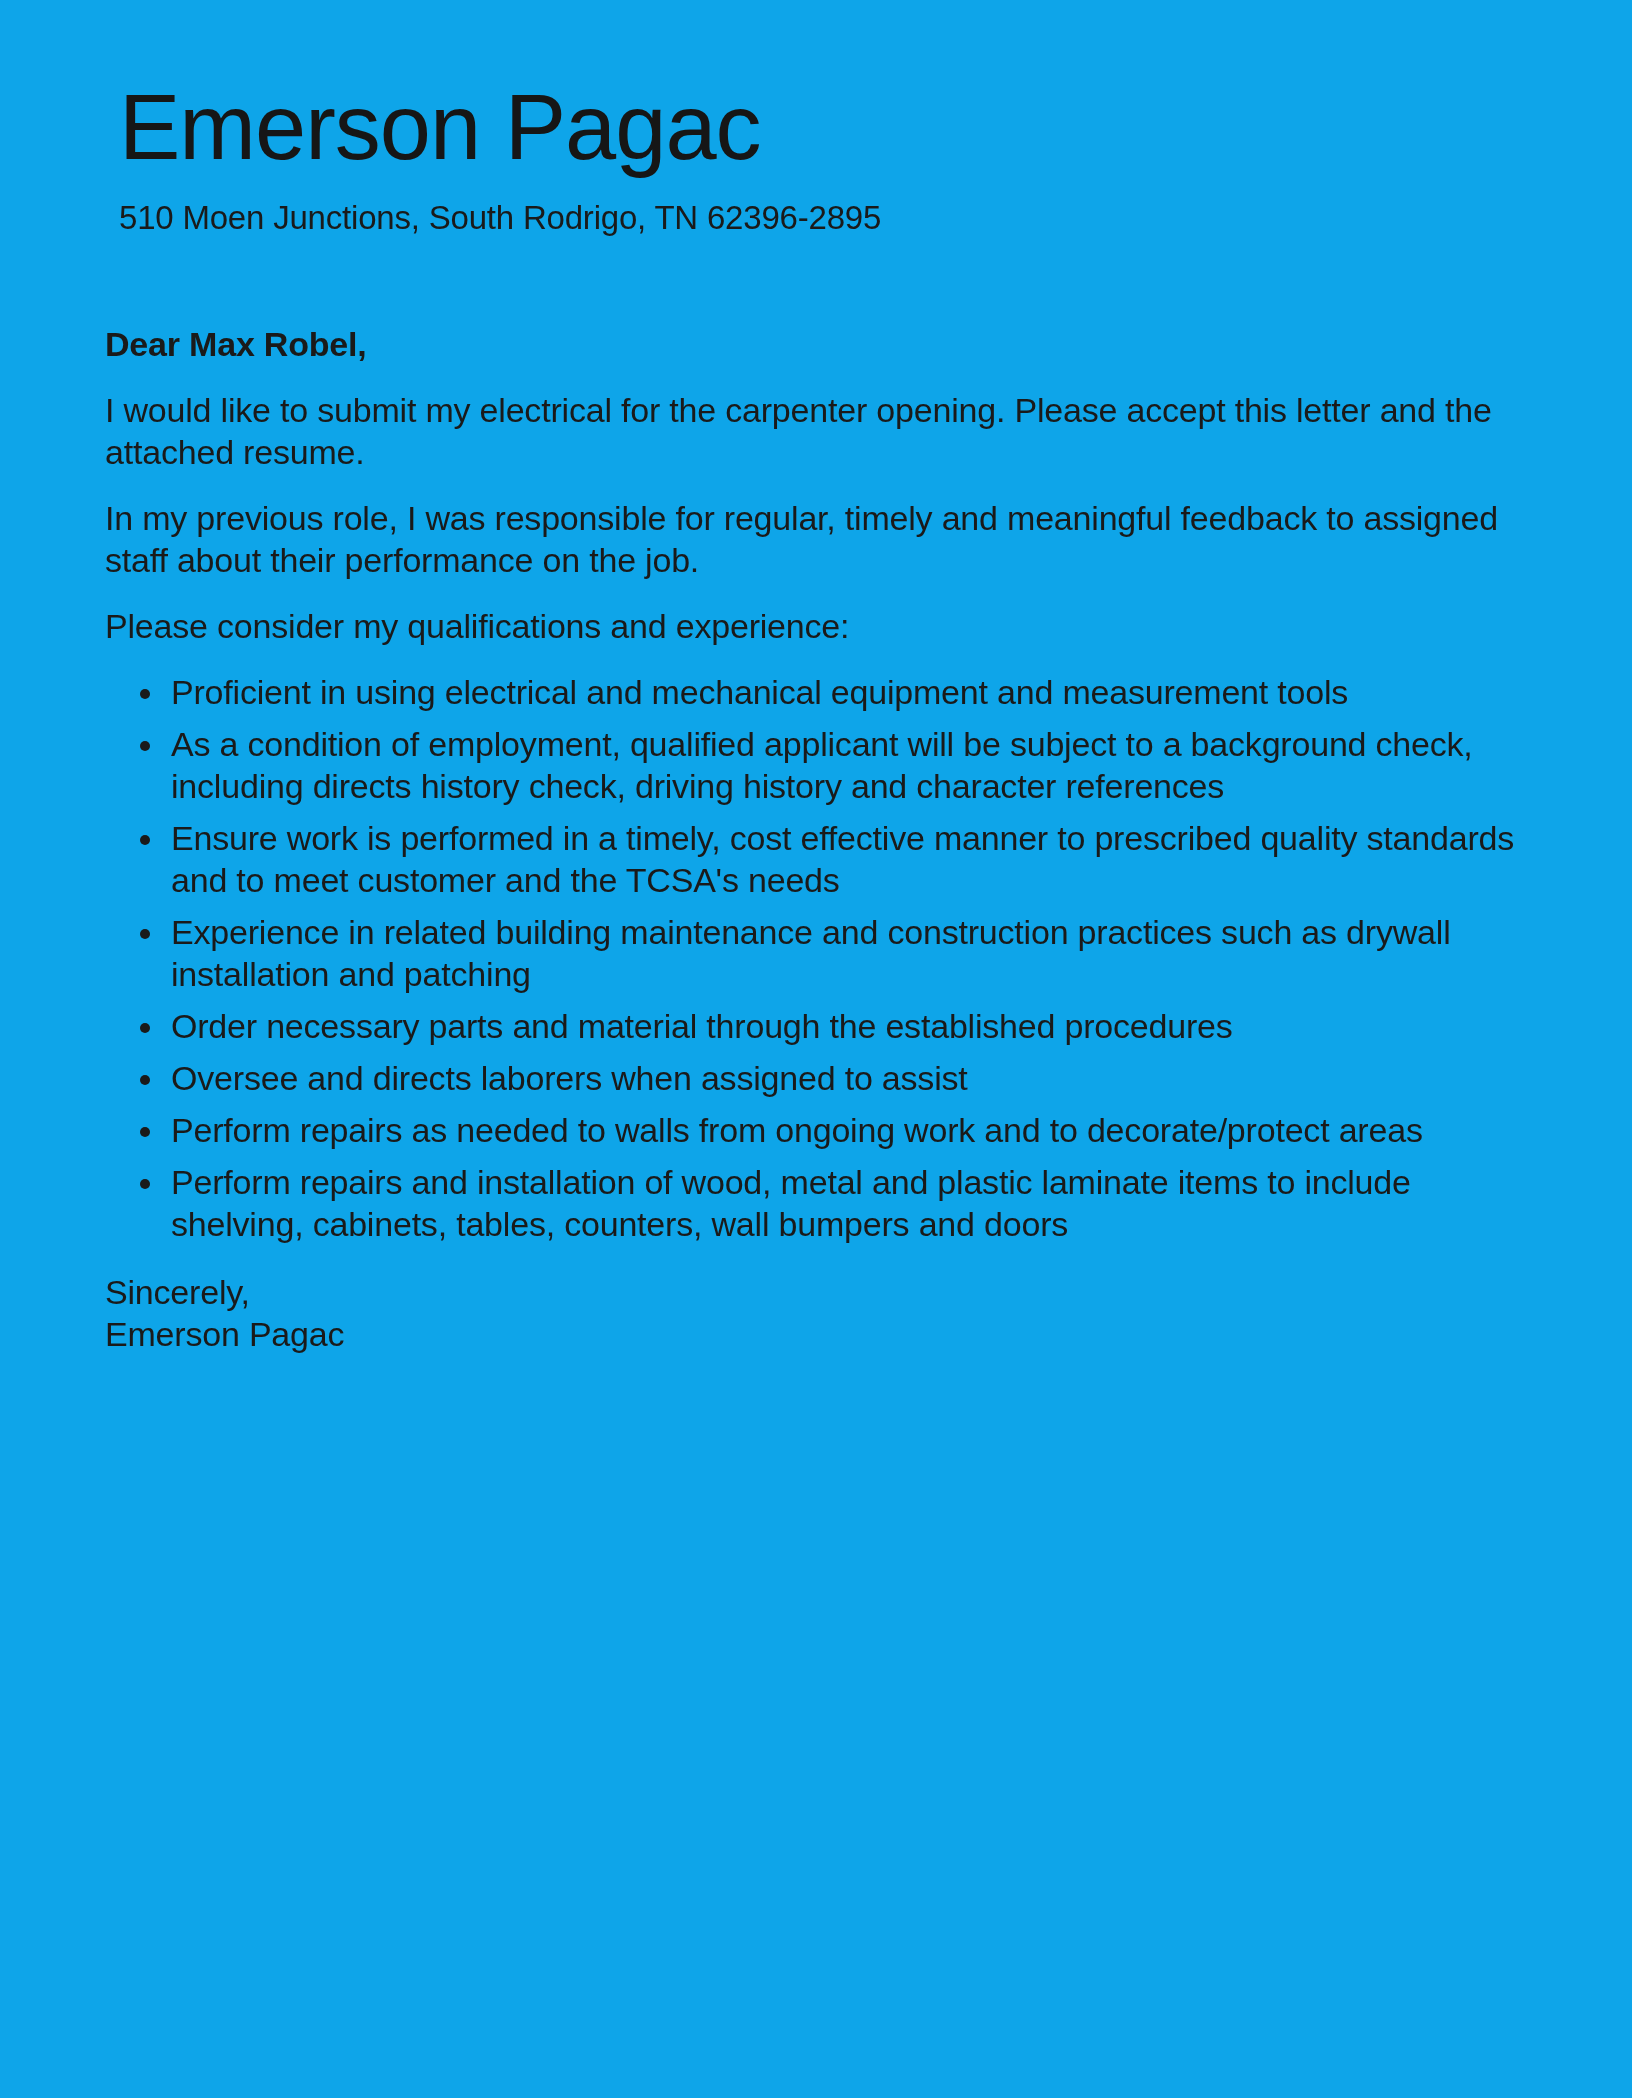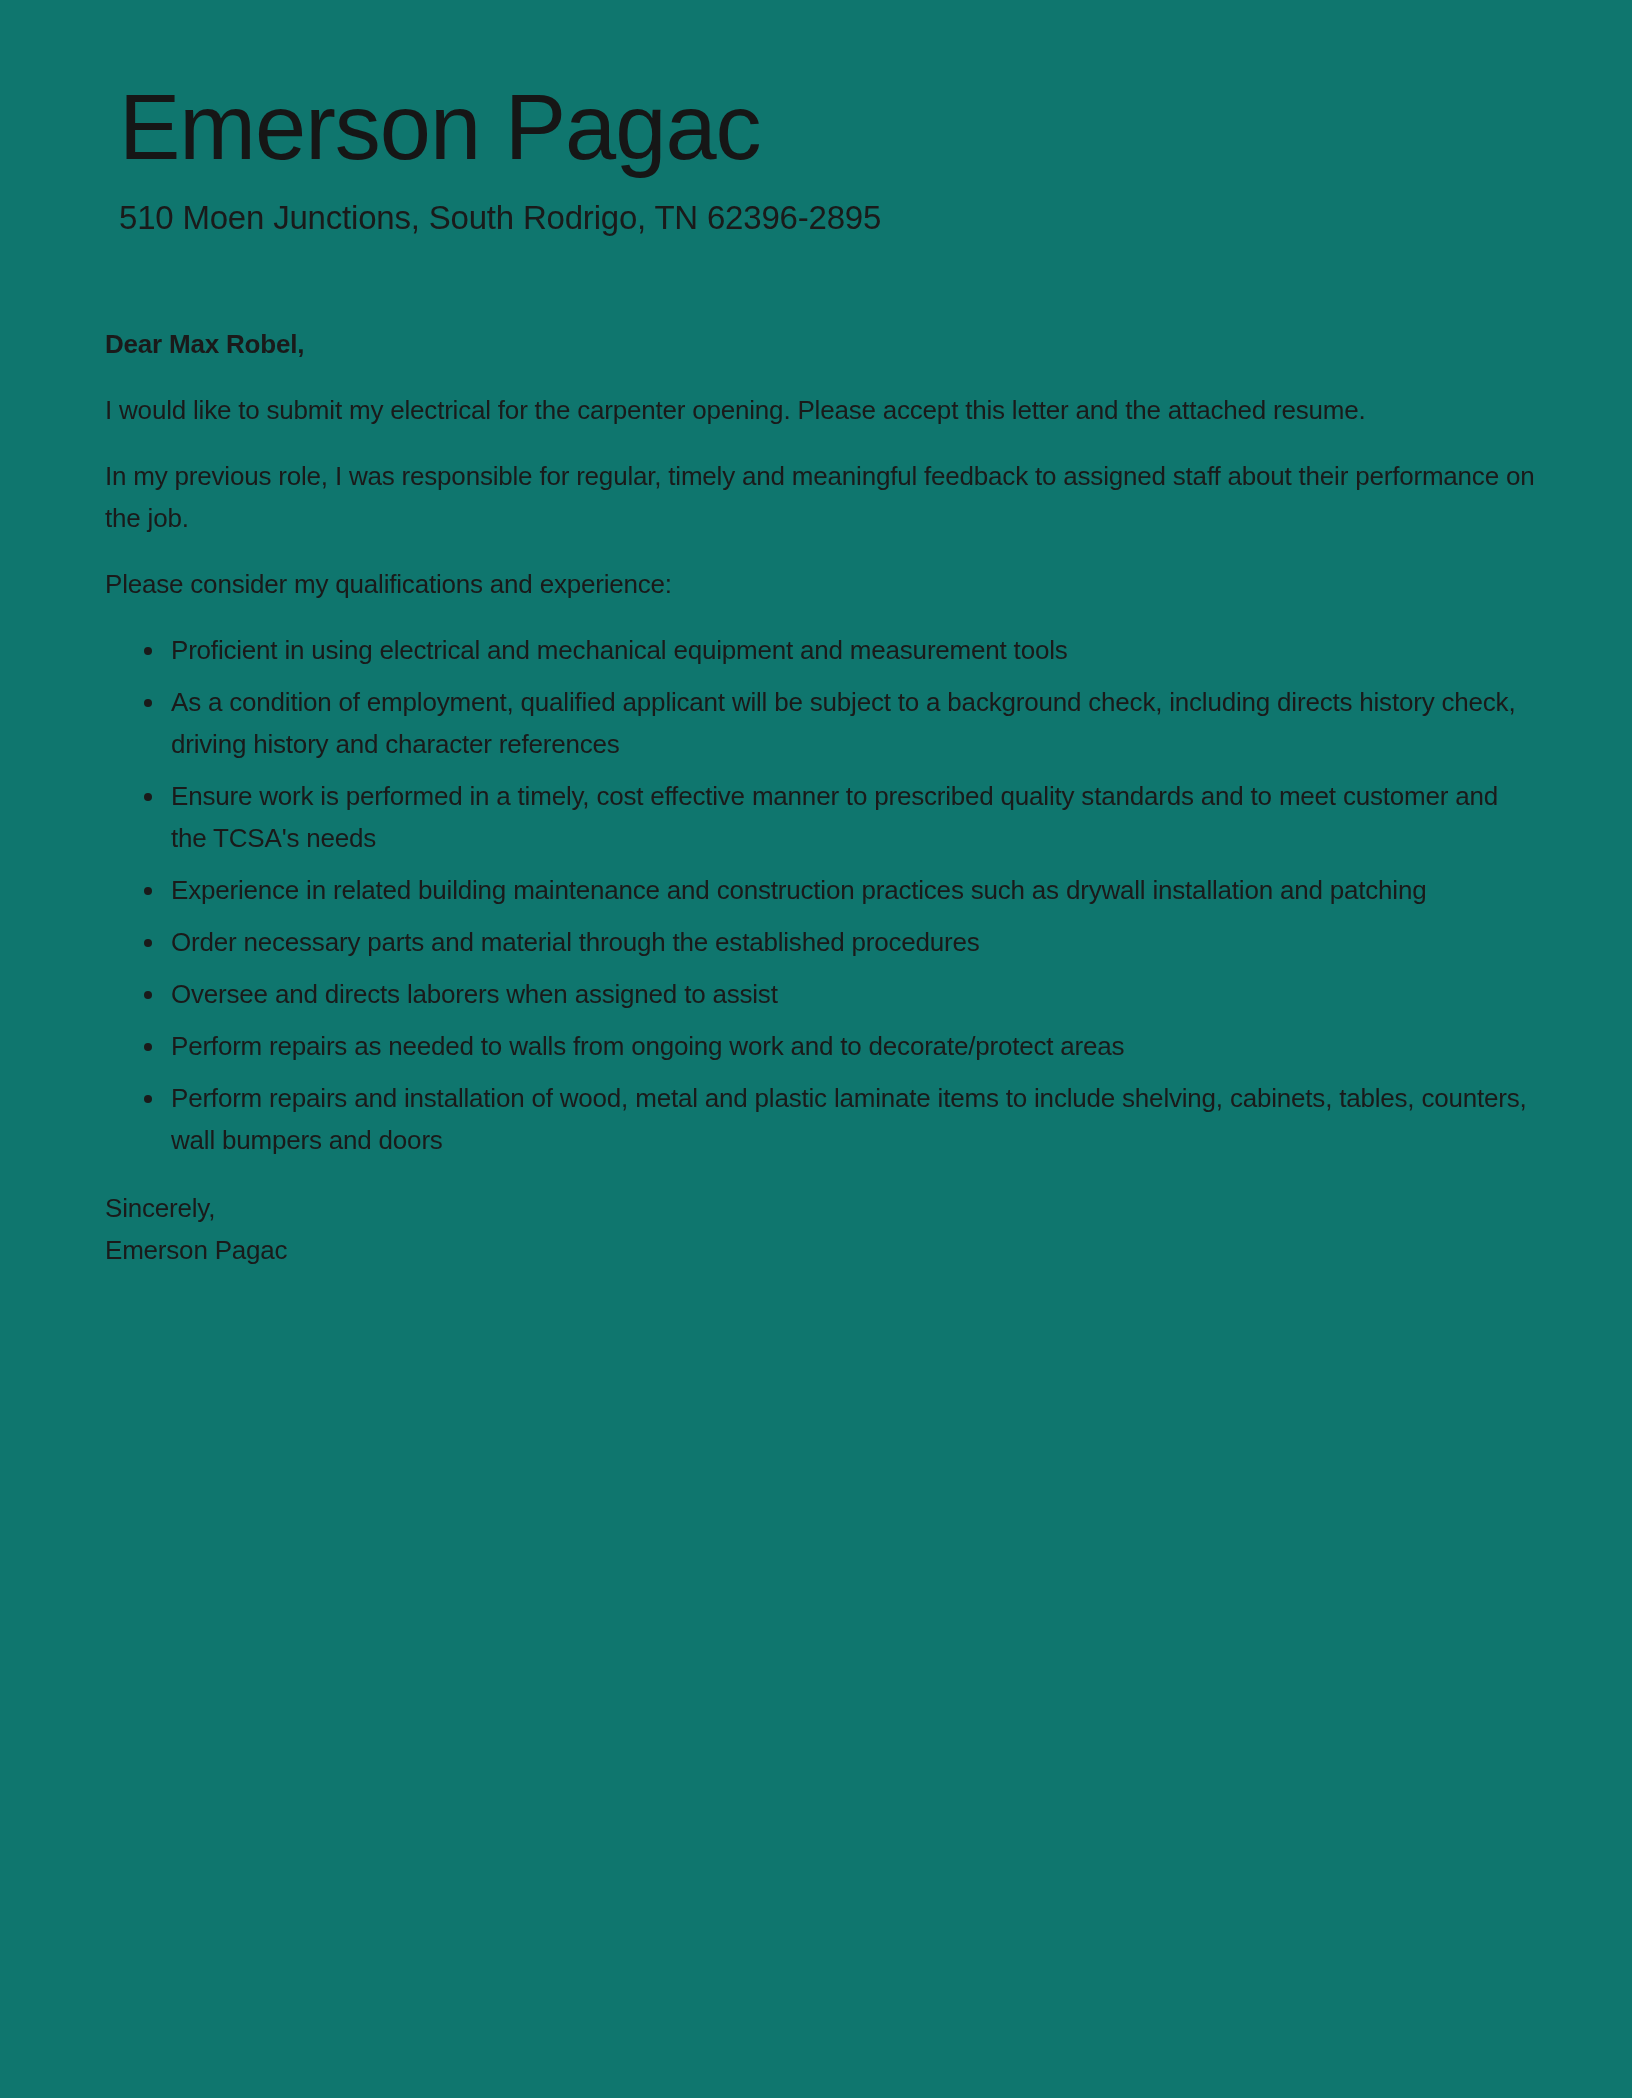--- a/index.html
+++ b/index.html
@@ -12,42 +12,42 @@
     background: #ffffff;
     font-family: "Liberation Sans", sans-serif;
     color: #1a1a1a;
     position: relative;
   }
   .page {
     box-sizing: border-box;
     width: 1632px;
     height: 2098px;
     padding: 75px 90px 40px 105px;
-    background: #0f766e;
+    background: #0ea5e9;
   }
   .letter-header {
     padding-left: 14px;
   }
   h1.name {
     font-size: 92px;
     font-weight: 400;
     letter-spacing: -1px;
     line-height: 1.15;
     margin: 0;
     color: #161616;
   }
   p.address {
     font-size: 33px;
     letter-spacing: -0.2px;
     line-height: 42px;
     margin: 16px 0 0 0;
     color: #1a1a1a;
   }
   .letter-body {
-    font-size: 26px;
+    font-size: 34px;
     letter-spacing: -0.2px;
     line-height: 42px;
   }
   .letter-body p {
     margin: 24px 0;
   }
   p.greeting {
     margin-top: 84px;
     font-weight: 700;
   }

